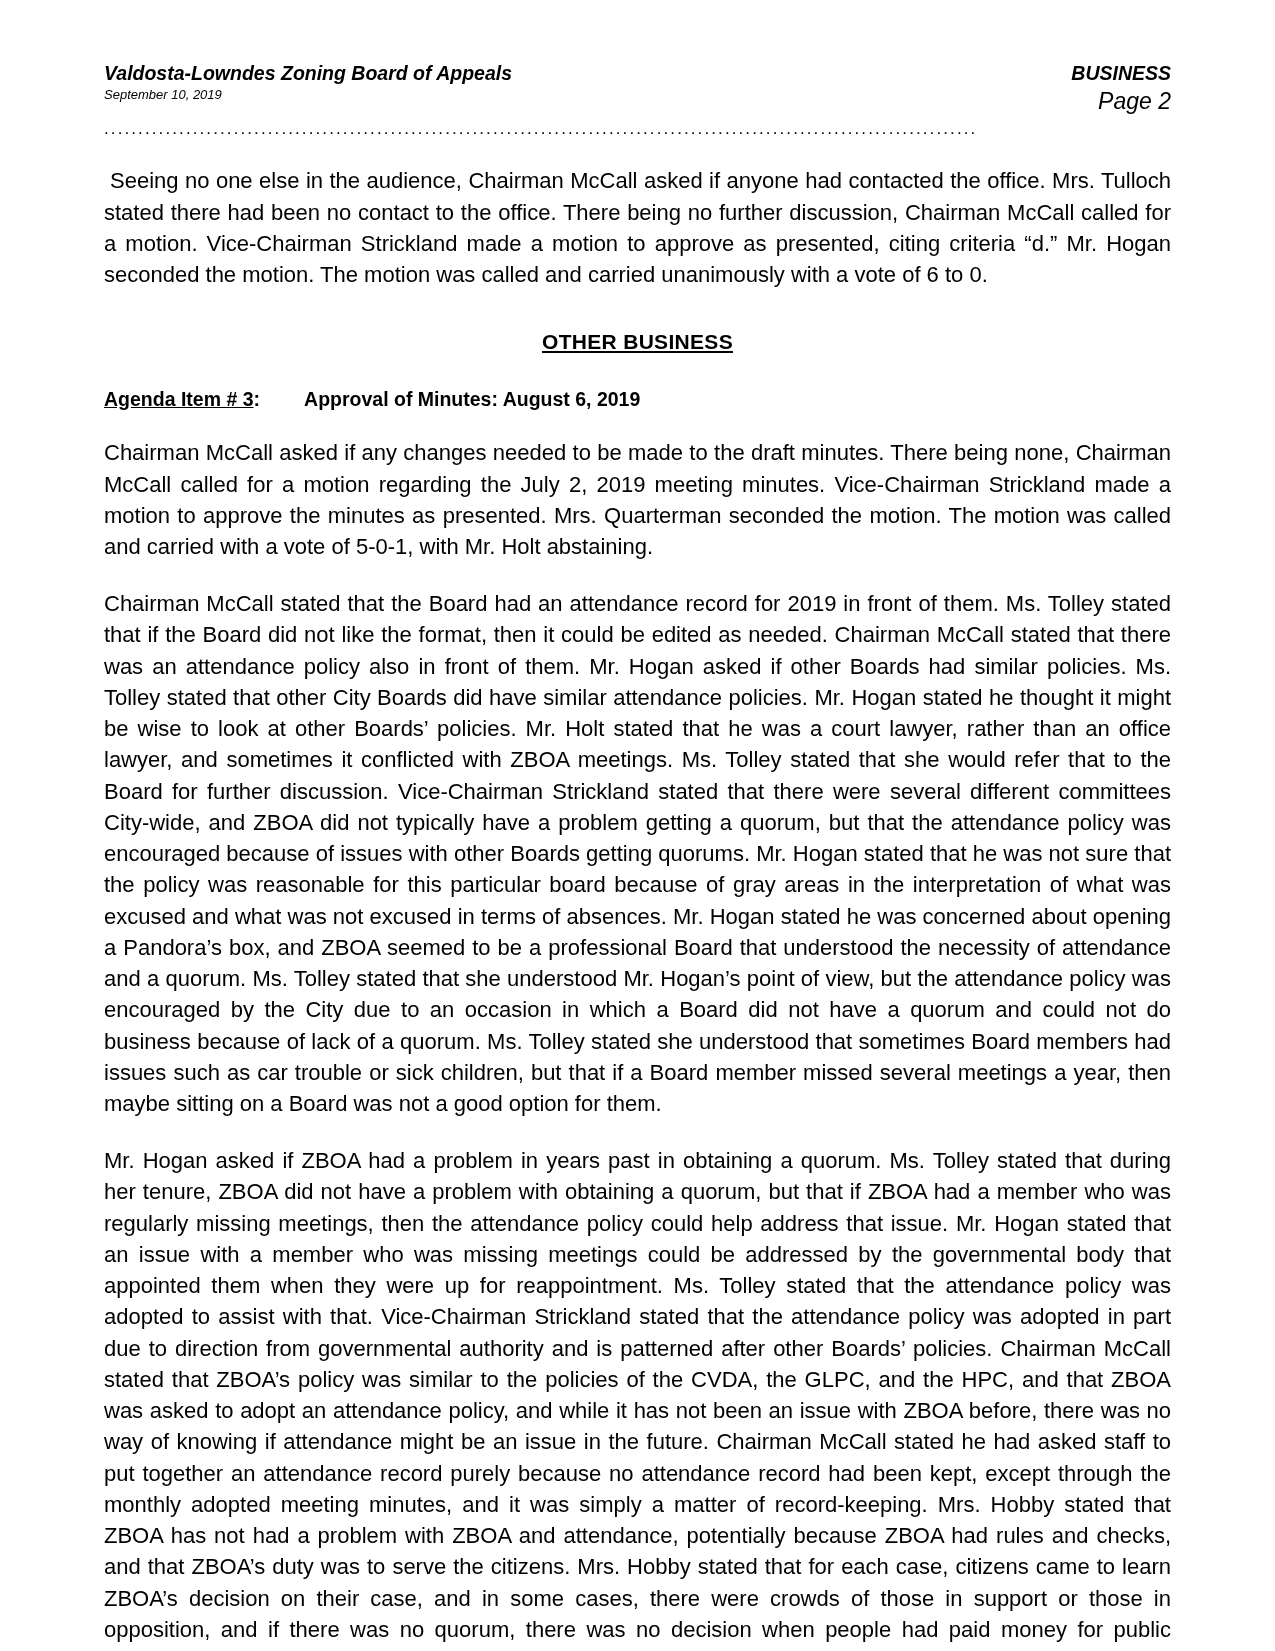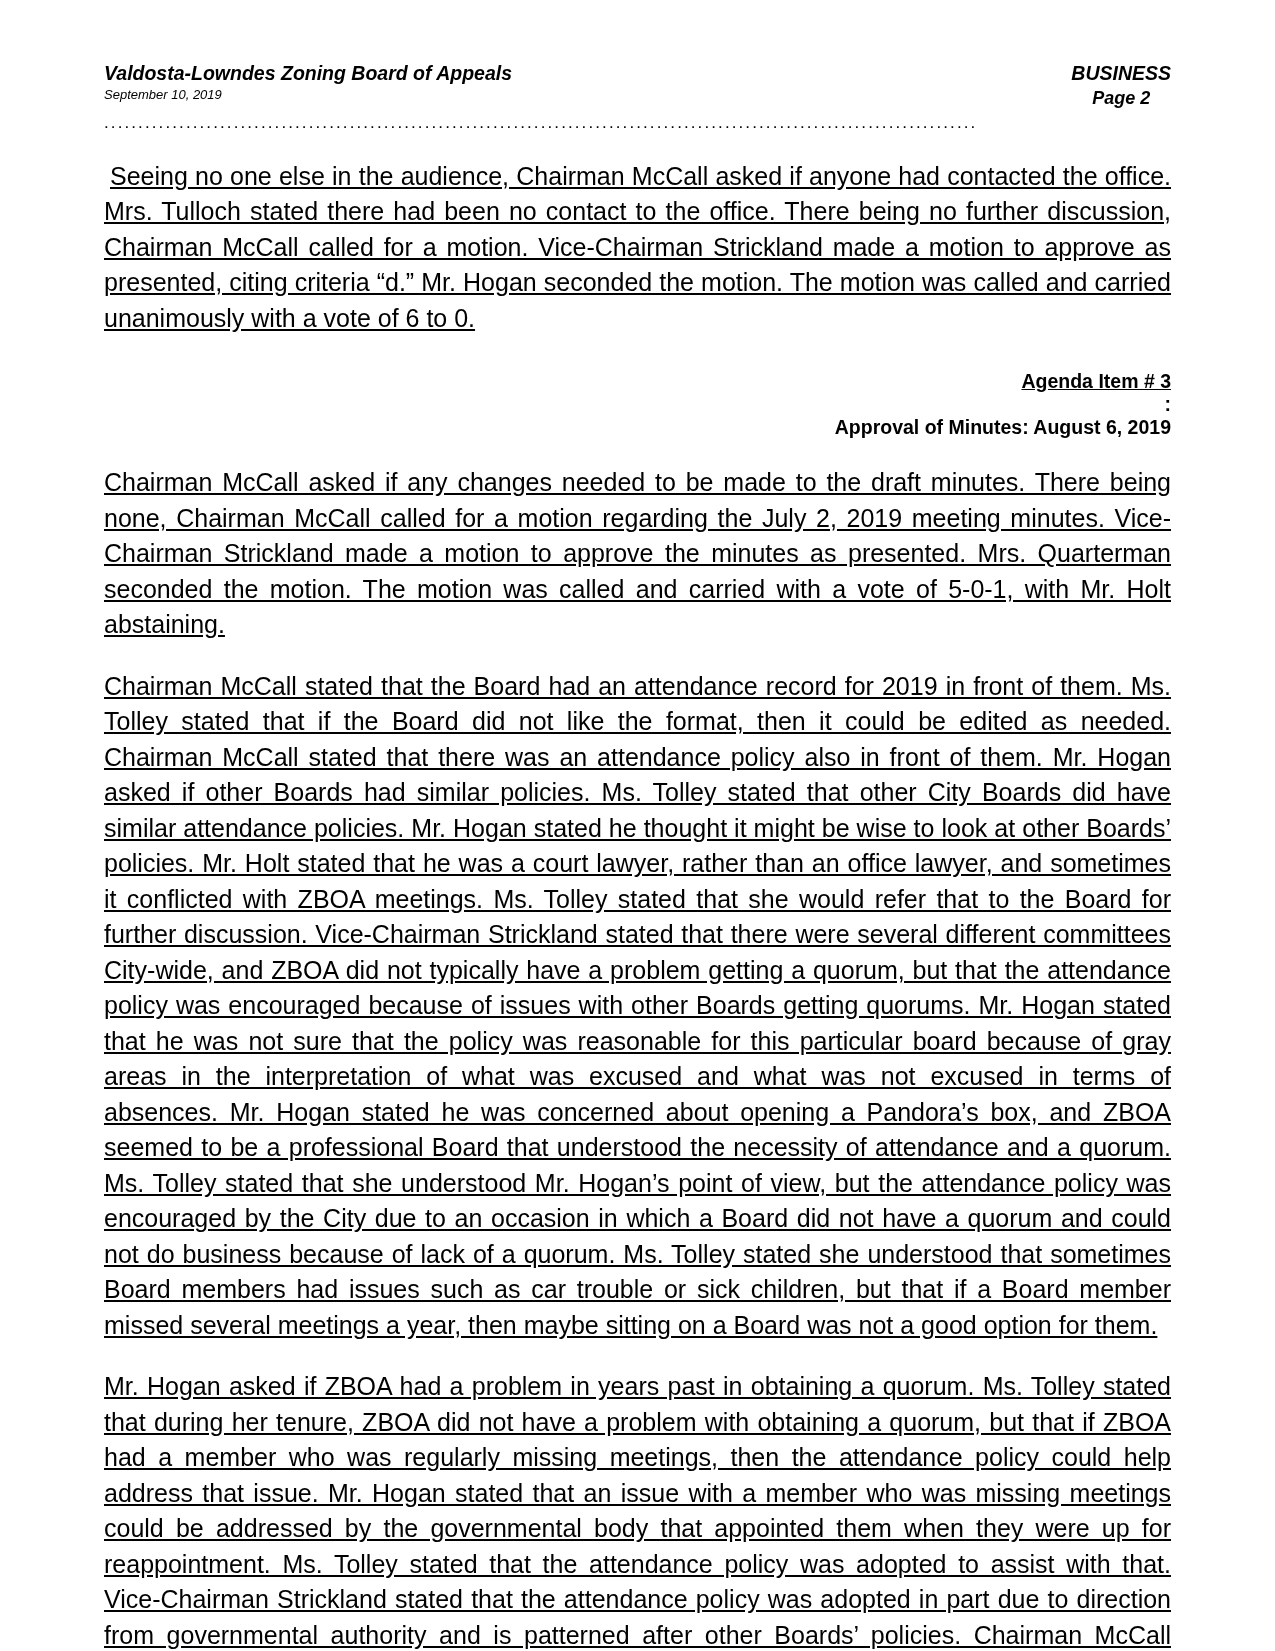--- a/index.html
+++ b/index.html
@@ -36,41 +36,40 @@
     text-align: right;
     white-space: nowrap;
   }
   .header-sub {
     font-weight: normal;
     font-style: italic;
     font-size: 13px;
     line-height: 1.35;
   }
   .header-sub-right {
-    font-weight: bold;
+    font-weight: normal;
     font-style: italic;
-    font-size: 18px;
+    font-size: 23px;
     line-height: 1.35;
-    text-align: center;
+    text-align: right;
   }
   .dotrule {
     margin-top: 2px;
     font-size: 17px;
     letter-spacing: 2.1px;
     color: #000;
     overflow: hidden;
     white-space: nowrap;
     height: 20px;
   }
   .body-text {
-    font-size: 25px;
+    font-size: 22px;
     line-height: 1.42;
     text-align: justify;
     margin: 0;
-    text-decoration: underline;
   }
   .para {
     margin-top: 26px;
   }
   .first-para {
     margin-top: 26px;
     text-indent: 6px;
   }
   .section-title {
     text-align: center;
@@ -78,22 +77,21 @@
     font-size: 21px;
     text-decoration: underline;
     margin-top: 40px;
     letter-spacing: 0.3px;
   }
   .agenda-line {
     margin-top: 34px;
     font-weight: bold;
     font-size: 19.5px;
     display: flex;
-    align-items: flex-end;
-    flex-direction: column;
+    align-items: flex-start;
   }
   .agenda-label {
     text-decoration: underline;
   }
   .agenda-colon {
     font-weight: bold;
   }
   .agenda-value {
     margin-left: 44px;
     font-weight: bold;
@@ -112,20 +110,21 @@
     <div class="header-right">
       <div>BUSINESS</div>
       <div class="header-sub-right">Page  2</div>
     </div>
   </div>
 
   <div class="dotrule">................................................................................................................................</div>
 
   <p class="body-text first-para">Seeing no one else in the audience, Chairman McCall asked if anyone had contacted the office. Mrs. Tulloch stated there had been no contact to the office. There being no further discussion, Chairman McCall called for a motion. Vice-Chairman Strickland made a motion to approve as presented, citing criteria “d.” Mr. Hogan seconded the motion. The motion was called and carried unanimously with a vote of 6 to 0.</p>
 
+  <div class="section-title">OTHER  BUSINESS</div>
 
   <div class="agenda-line">
     <span class="agenda-label">Agenda Item # 3</span>
       <span class="agenda-colon">:</span>
     <span class="agenda-value">Approval of Minutes:   August 6, 2019</span>
   </div>
 
   <p class="body-text para">Chairman McCall asked if any changes needed to be made to the draft minutes. There being none, Chairman McCall called for a motion regarding the July 2, 2019 meeting minutes. Vice-Chairman Strickland made a motion to approve the minutes as presented. Mrs. Quarterman seconded the motion. The motion was called and carried with a vote of 5-0-1, with Mr. Holt abstaining.</p>
   <p class="body-text para">Chairman McCall stated that the Board had an attendance record for 2019 in front of them. Ms. Tolley stated that if the Board did not like the format, then it could be edited as needed. Chairman McCall stated that there was an attendance policy also in front of them. Mr. Hogan asked if other Boards had similar policies. Ms. Tolley stated that other City Boards did have similar attendance policies. Mr. Hogan stated he thought it might be wise to look at other Boards’ policies. Mr. Holt stated that he was a court lawyer, rather than an office lawyer, and sometimes it conflicted with ZBOA meetings. Ms. Tolley stated that she would refer that to the Board for further discussion. Vice-Chairman Strickland stated that there were several different committees City-wide, and ZBOA did not typically have a problem getting a quorum, but that the attendance policy was encouraged because of issues with other Boards getting quorums. Mr. Hogan stated that he was not sure that the policy was reasonable for this particular board because of gray areas in the interpretation of what was excused and what was not excused in terms of absences. Mr. Hogan stated he was concerned about opening a Pandora’s box, and ZBOA seemed to be a professional Board that understood the necessity of attendance and a quorum. Ms. Tolley stated that she understood Mr. Hogan’s point of view, but the attendance policy was encouraged by the City due to an occasion in which a Board did not have a quorum and could not do business because of lack of a quorum. Ms. Tolley stated she understood that sometimes Board members had issues such as car trouble or sick children, but that if a Board member missed several meetings a year, then maybe sitting on a Board was not a good option for them.</p>
   <p class="body-text para">Mr. Hogan asked if ZBOA had a problem in years past in obtaining a quorum. Ms. Tolley stated that during her tenure, ZBOA did not have a problem with obtaining a quorum, but that if ZBOA had a member who was regularly missing meetings, then the attendance policy could help address that issue. Mr. Hogan stated that an issue with a member who was missing meetings could be addressed by the governmental body that appointed them when they were up for reappointment. Ms. Tolley stated that the attendance policy was adopted to assist with that. Vice-Chairman Strickland stated that the attendance policy was adopted in part due to direction from governmental authority and is patterned after other Boards’ policies. Chairman McCall stated that ZBOA’s policy was similar to the policies of the CVDA, the GLPC, and the HPC, and that ZBOA was asked to adopt an attendance policy, and while it has not been an issue with ZBOA before, there was no way of knowing if attendance might be an issue in the future. Chairman McCall stated he had asked staff to put together an attendance record purely because no attendance record had been kept, except through the monthly adopted meeting minutes, and it was simply a matter of record-keeping. Mrs. Hobby stated that ZBOA has not had a problem with ZBOA and attendance, potentially because ZBOA had rules and checks, and that ZBOA’s duty was to serve the citizens. Mrs. Hobby stated that for each case, citizens came to learn ZBOA’s decision on their case, and in some cases, there were crowds of those in support or those in opposition, and if there was no quorum, there was no decision when people had paid money for public hearing costs and had taken time out of their schedules. Mrs. Quarterman reiterated Mrs. Hobby’s comment, that ZBOA’s duty and obligation is to serve the citizens. Mrs. Quarterman stated that obligation is to visit the sites as well, because sometimes seeing adds other information that paper does not always portray. Mrs. Quarterman stated that ZBOA does not have a problem with attendance because Board members rarely miss a meeting. Mr. Holt</p>

